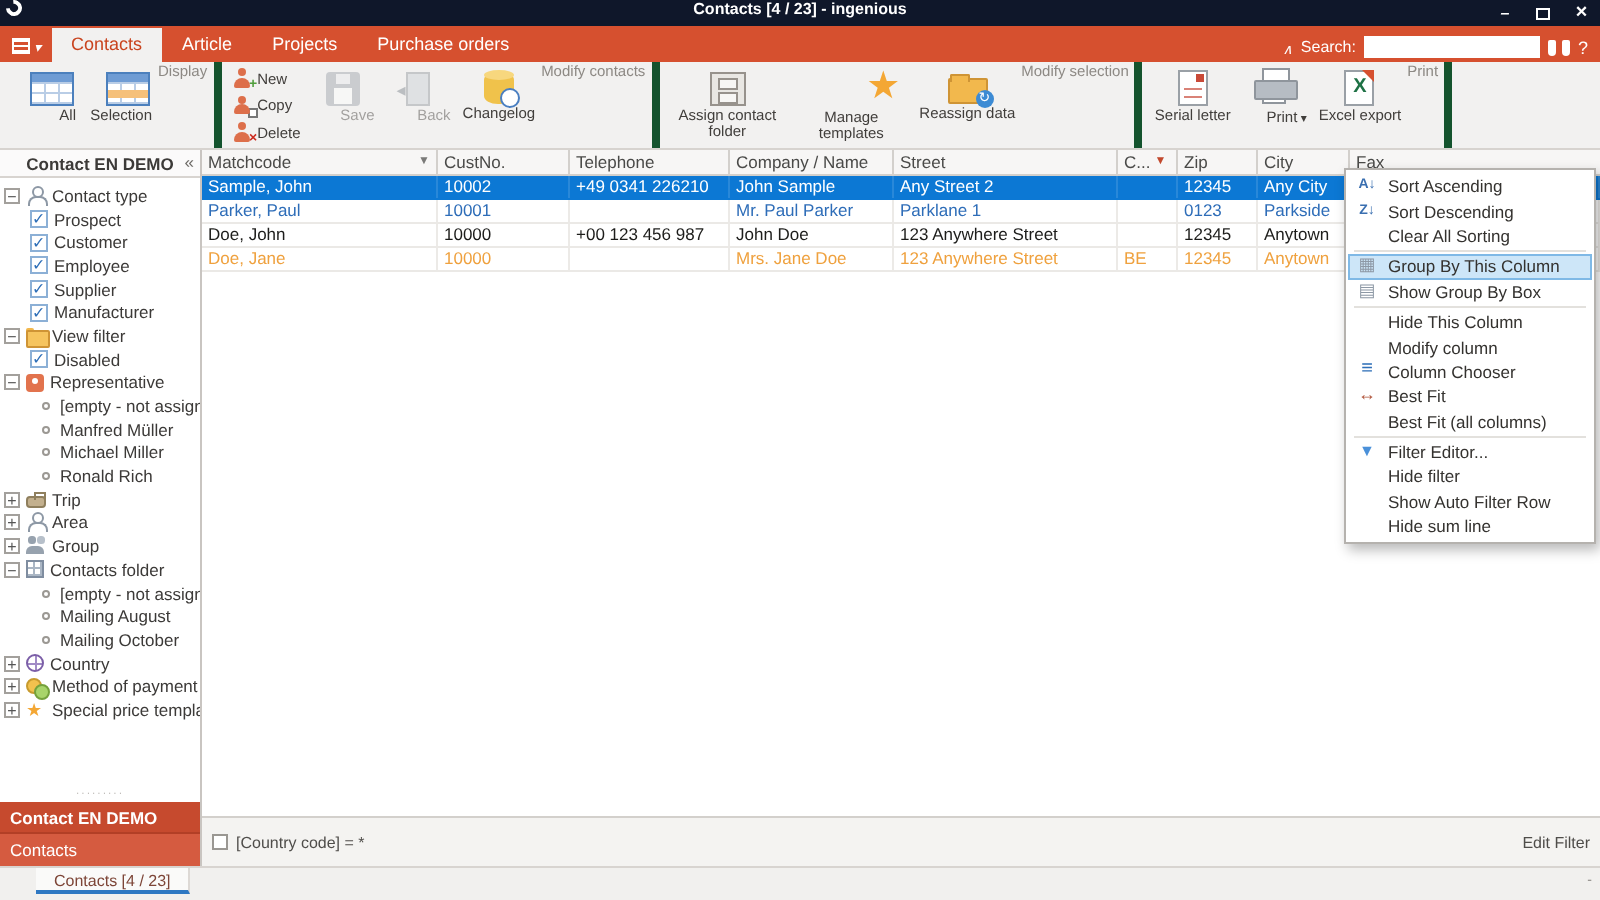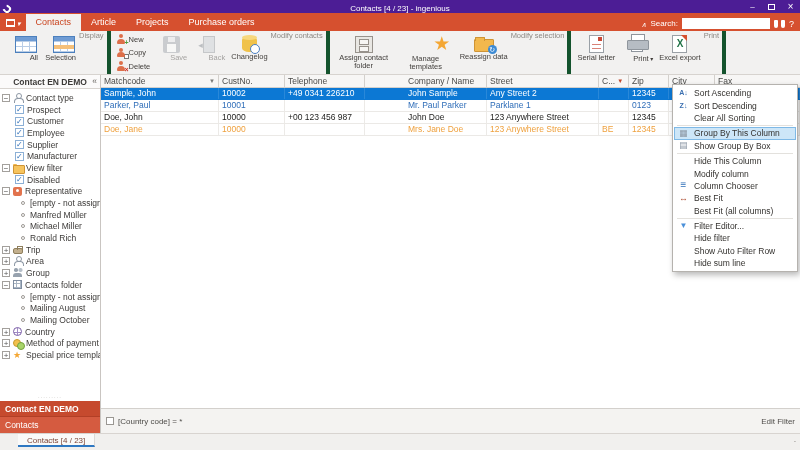--- a/index.html
+++ b/index.html
@@ -1,20 +1,20 @@
 <!DOCTYPE html>
 <html><head>
 <meta charset="utf-8">
 <style>
   * { margin:0; padding:0; box-sizing:border-box; }
   html,body { width:800px; height:450px; overflow:hidden; }
   body { font-family:"Liberation Sans", sans-serif; font-size:9px; color:#333; background:#fff; position:relative; }
 
   
-  .titlebar { height:13px; background:#4c1d95; position:relative; display:flex; align-items:flex-end; color:#fff; }
+  .titlebar { height:13px; background:#0f172a; position:relative; display:flex; align-items:flex-start; color:#fff;font-weight:bold; }
   .logo { width:8px; height:8px; border:2px solid #fff; border-left-color:transparent; border-radius:50%; margin-left:3px; transform:rotate(40deg); }
   .win-title { position:absolute; left:0; right:0; text-align:center; font-size:8px; color:#fff; }
   .win-controls { margin-left:auto; display:flex; z-index:2; }
   .win-btn { width:19px; height:13px; display:flex; align-items:center; justify-content:center; color:#fff; font-size:8px; cursor:default; }
   .ic-min::before { content:"–"; }
   .ic-max { width:7px; height:6px; border:1px solid #fff; display:block; }
   .ic-close::before { content:"×"; font-size:10px; }
 
   
   .tabrow { height:18px; background:#d6502f; display:flex; align-items:flex-end; position:relative; }
@@ -131,21 +131,21 @@
   .navbtn.b2 { background:#d55b40; }
 
   
   .gridwrap { flex:1; display:flex; flex-direction:column; background:#fff; min-width:0; }
   .ghead { display:flex; height:13px; background:#f7f6f5; border-bottom:1px solid #d3d0cc; flex:none; }
   .gcol { border-right:1px solid #d3d0cc; padding:0 3px; display:flex; align-items:center; font-size:8.5px; color:#4a4a48; overflow:hidden; white-space:nowrap; }
   .gcol .sorticon { margin-left:auto; font-size:6px; color:#7a7a78; }
   .sorticon::before { content:"▼"; }
   .filtericon { margin-left:2px; font-size:6px; color:#c2492d; }
   .filtericon::before { content:"▼"; }
-  .c0{width:118px;} .c1{width:66px;} .c2{width:80px;} .c3{width:82px;margin-left:40px;} .c4{width:112px;} .c5{width:30px;} .c6{width:40px;} .c7{width:46px;} .c8{flex:1; border-right:none;}
+  .c0{width:118px;} .c1{width:66px;} .c2{width:80px;} .c3{width:82px;} .c4{width:112px;} .c5{width:30px;} .c6{width:40px;} .c7{width:46px;} .c8{flex:1; border-right:none;}
   .grow { display:flex; height:12px; border-bottom:1px solid #ebe9e6; flex:none; }
   .gcell { border-right:1px solid #eceae7; padding:0 3px; font-size:8.5px; line-height:11px; overflow:hidden; white-space:nowrap; }
   .grow.sel { background:#0c78d4; color:#fff; border-bottom-color:#0c78d4; }
   .grow.sel .gcell { border-right-color:rgba(255,255,255,0.12); }
   .grow.c-blue { color:#2e6db8; } .grow.c-black { color:#1d1d1b; } .grow.c-orange { color:#efa13e; }
   .filterbar { margin-top:auto; height:13px; border-top:1px solid #d3d0cc; background:#f4f3f1; display:flex; align-items:center; gap:4px; padding:12px 5px; font-size:8px; color:#4f4d4a; flex:none; }
   .fcb { width:8px; height:8px; border:1px solid #9a9792; background:#fff; flex:none; }
   .filterbar .spacer { flex:1; }
 
   

